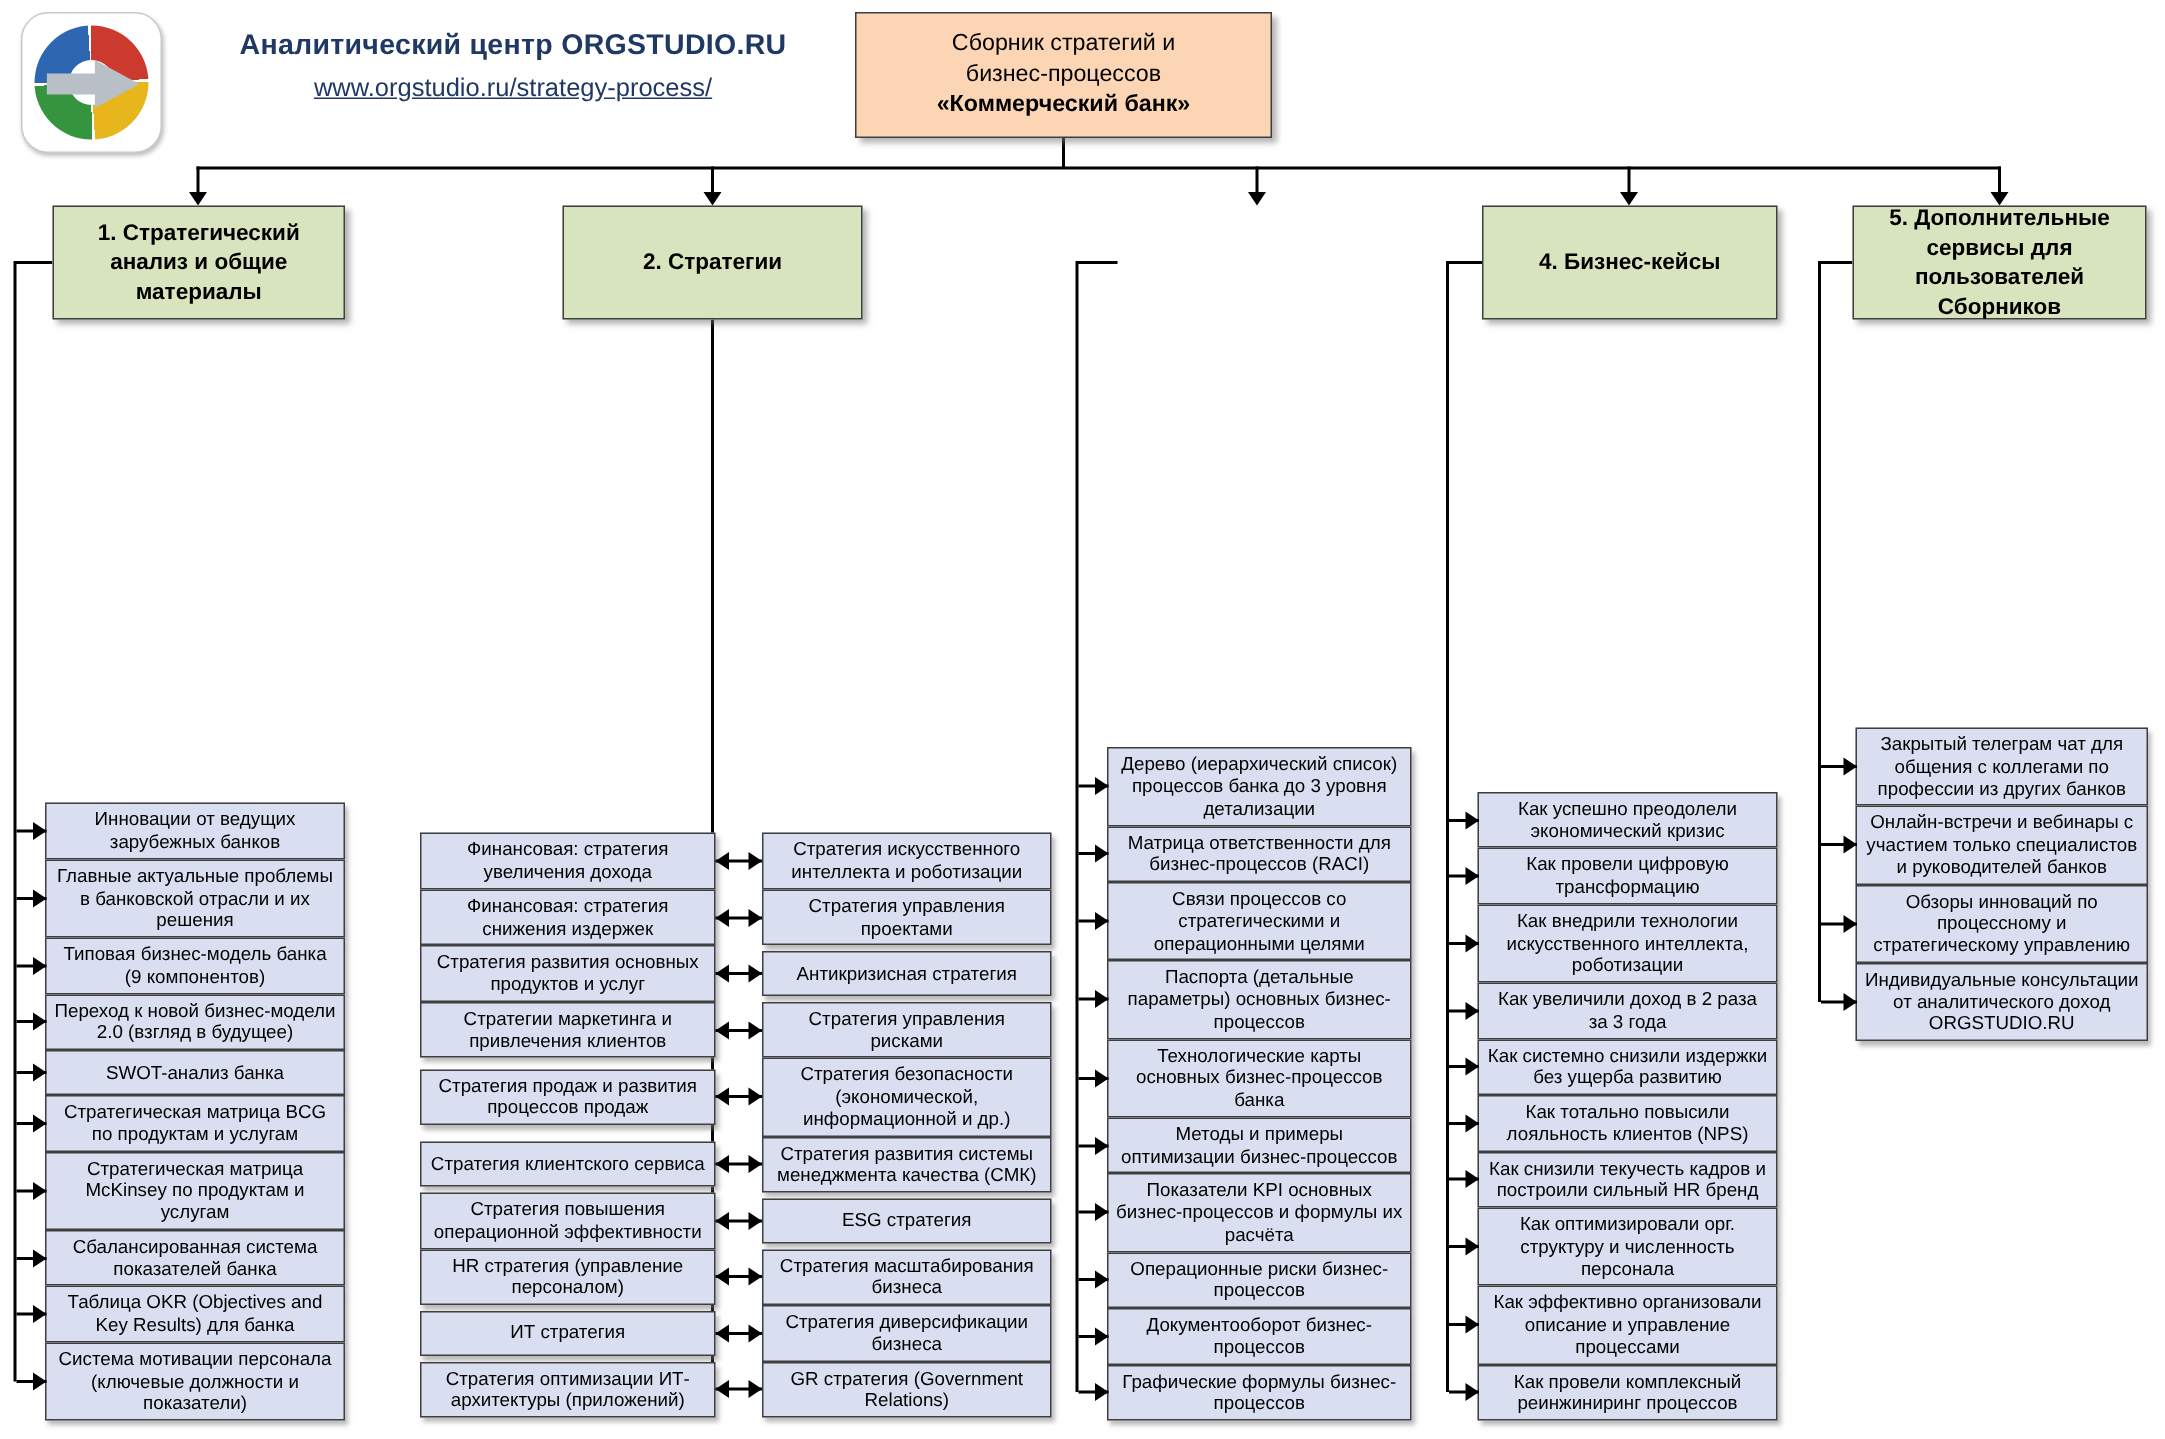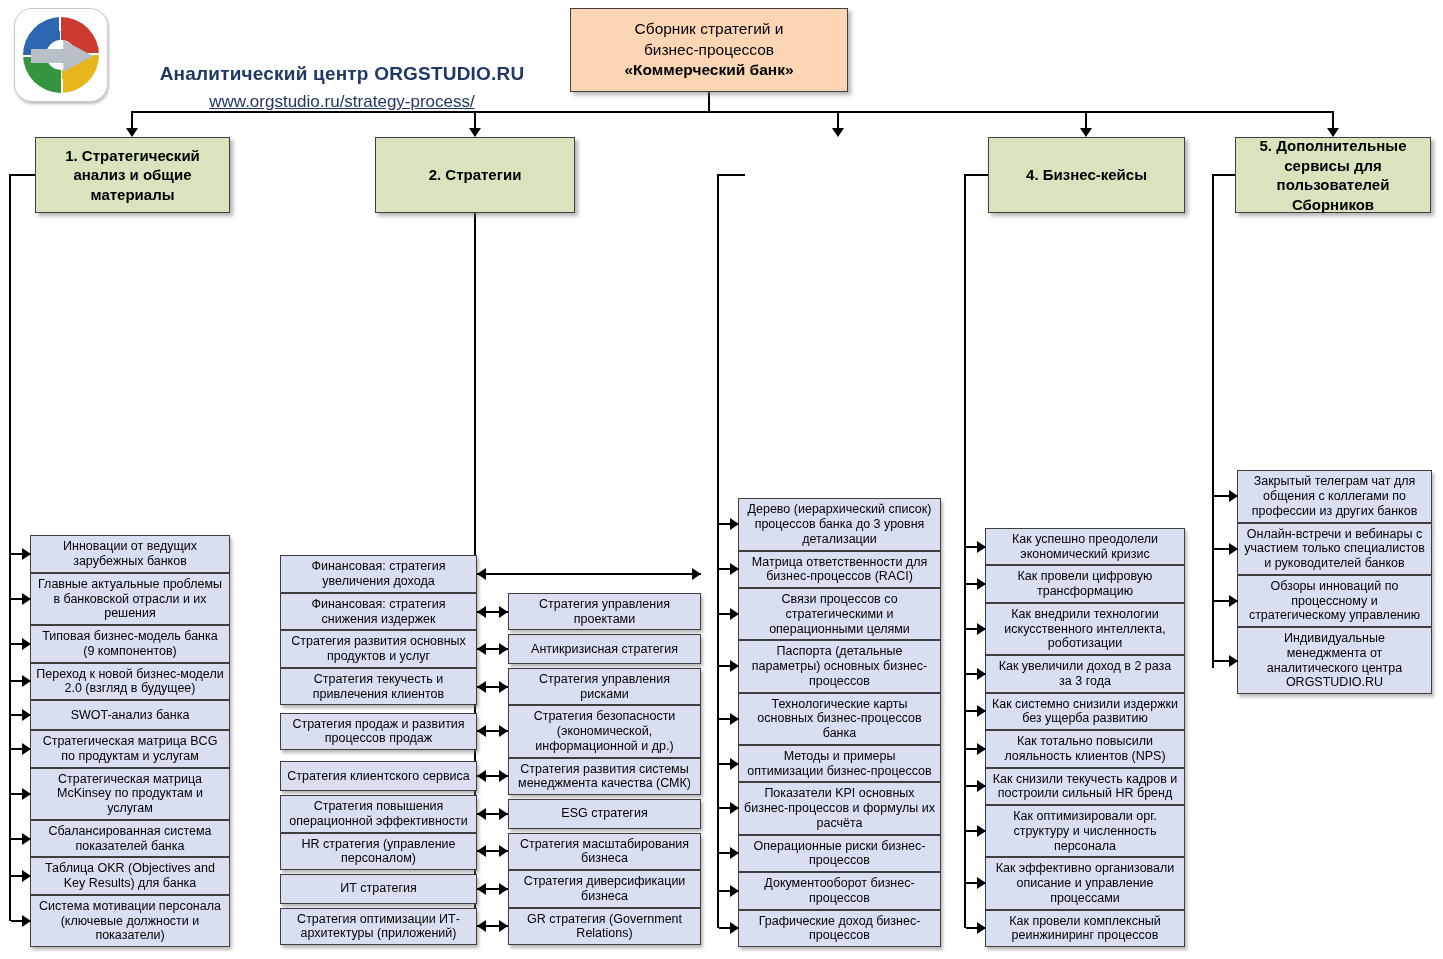--- a/index.html
+++ b/index.html
@@ -16,21 +16,21 @@
   .logo { position: absolute; left: 14px; top: 8px; width: 94px; height: 94px; background: #fff;
     border: 1px solid #c9c9c9; border-radius: 18px; box-shadow: 1px 2px 3px rgba(0,0,0,.25); }
   .logo-ring { position: absolute; inset: 8px; border-radius: 50%;
     background: conic-gradient(#cc3a2f 0 24%, #fff 24% 25%, #e7b61c 25% 49%, #fff 49% 50%,
                                #35953f 50% 74%, #fff 74% 75%, #2e67b1 75% 99%, #fff 99% 100%); }
   .logo-hole { position: absolute; inset: 31px; border-radius: 50%; background: #fff; }
   .logo-arrow { position: absolute; left: 16px; top: 31px; width: 62px; height: 32px; background: #b9bfc7;
     clip-path: polygon(0% 28%, 52% 28%, 52% 0%, 100% 50%, 52% 100%, 52% 72%, 0% 72%);
     filter: drop-shadow(1px 1px 1px rgba(0,0,0,.35)); }
   .brand { position: absolute; left: 122px; top: 20px; width: 440px; display: flex; flex-direction: column;
-    align-items: center; gap: 7px; margin-top: 43px; }
+    align-items: center; gap: 7px; }
   .brand-title { color: var(--brand, #1F3864); font-size: 19px; font-weight: bold; letter-spacing: .2px; }
   .brand-url { color: var(--brand, #1F3864); font-size: 17px; text-decoration: underline; cursor: pointer; }
 
   
   .title-box { position: absolute; left: 570px; top: 8px; width: 278px; height: 84px;
     background: var(--title_bg, #FCD5B4); border: 1px solid var(--border, #3f3f3f);
     box-shadow: 3px 3px 4px rgba(120,120,120,.55);
     display: flex; flex-direction: column; align-items: center; justify-content: center;
     font-size: 15.5px; line-height: 1.35; text-align: center; }
   .title-box .bold { font-weight: bold; }
@@ -126,33 +126,34 @@
       <div class="item">Стратегическая матрица McKinsey по продуктам и услугам</div>
       <div class="item">Сбалансированная система показателей банка</div>
       <div class="item">Таблица OKR (Objectives and Key Results) для банка</div>
       <div class="item">Система мотивации персонала (ключевые должности и показатели)</div>
     </div>
 
   <div class="rows" id="items2" style="left:258px;top:232px;width:443px;height:713px">
       <div class="row2">
         <div class="item item-l">Финансовая: стратегия увеличения дохода</div>
         <div class="row-connector"></div>
+        <div class="item item-r">Стратегия искусственного интеллекта и роботизации</div>
       </div>
       <div class="row2">
         <div class="item item-l">Финансовая: стратегия снижения издержек</div>
         <div class="row-connector"></div>
         <div class="item item-r">Стратегия управления проектами</div>
       </div>
       <div class="row2">
         <div class="item item-l">Стратегия развития основных продуктов и услуг</div>
         <div class="row-connector"></div>
         <div class="item item-r">Антикризисная стратегия</div>
       </div>
       <div class="row2">
-        <div class="item item-l">Стратегия текучесть и привлечения клиентов</div>
+        <div class="item item-l">Стратегии маркетинга и привлечения клиентов</div>
         <div class="row-connector"></div>
         <div class="item item-r">Стратегия управления рисками</div>
       </div>
       <div class="row2">
         <div class="item item-l">Стратегия продаж и развития процессов продаж</div>
         <div class="row-connector"></div>
         <div class="item item-r">Стратегия безопасности (экономической, информационной и др.)</div>
       </div>
       <div class="row2">
         <div class="item item-l">Стратегия клиентского сервиса</div>
@@ -184,36 +185,36 @@
   <div class="items" id="items3" style="left:738px;top:232px;width:203px;height:715px">
       <div class="item">Дерево (иерархический список) процессов банка до 3 уровня детализации</div>
       <div class="item">Матрица ответственности для бизнес-процессов (RACI)</div>
       <div class="item">Связи процессов со стратегическими и операционными целями</div>
       <div class="item">Паспорта (детальные параметры) основных бизнес-процессов</div>
       <div class="item">Технологические карты основных бизнес-процессов банка</div>
       <div class="item">Методы и примеры оптимизации бизнес-процессов</div>
       <div class="item">Показатели KPI основных бизнес-процессов и формулы их расчёта</div>
       <div class="item">Операционные риски бизнес-процессов</div>
       <div class="item">Документооборот бизнес-процессов</div>
-      <div class="item">Графические доход бизнес-процессов</div>
+      <div class="item">Графические формулы бизнес-процессов</div>
     </div>
 
   <div class="items" id="items4" style="left:985px;top:232px;width:200px;height:715px">
       <div class="item">Как успешно преодолели экономический кризис</div>
       <div class="item">Как провели цифровую трансформацию</div>
       <div class="item">Как внедрили технологии искусственного интеллекта, роботизации</div>
       <div class="item">Как увеличили доход в 2 раза за 3 года</div>
       <div class="item">Как системно снизили издержки без ущерба развитию</div>
       <div class="item">Как тотально повысили лояльность клиентов (NPS)</div>
       <div class="item">Как снизили текучесть кадров и построили сильный HR бренд</div>
       <div class="item">Как оптимизировали орг. структуру и численность персонала</div>
       <div class="item">Как эффективно организовали описание и управление процессами</div>
       <div class="item">Как провели комплексный реинжиниринг процессов</div>
     </div>
 
   <div class="items gap24" id="items5" style="left:1237px;top:232px;width:195px;height:462px">
       <div class="item">Закрытый телеграм чат для общения с коллегами по профессии из других банков</div>
       <div class="item">Онлайн-встречи и вебинары с участием только специалистов и руководителей банков</div>
       <div class="item">Обзоры инноваций по процессному и стратегическому управлению</div>
-      <div class="item">Индивидуальные менеджмента от аналитического центра ORGSTUDIO.RU</div>
+      <div class="item">Индивидуальные консультации от аналитического доход ORGSTUDIO.RU</div>
     </div>
 
 </div>
 
 </body></html>

